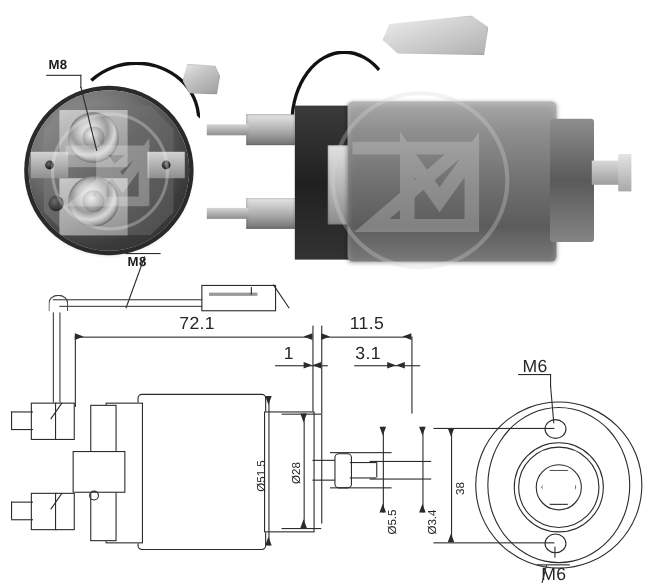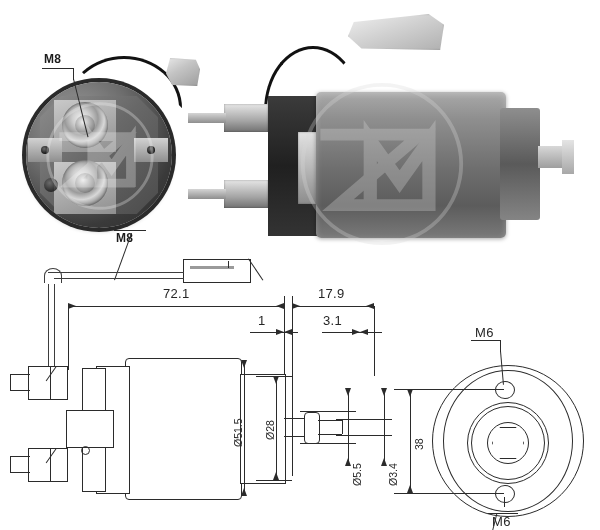--- a/index.html
+++ b/index.html
@@ -3,21 +3,21 @@
 <meta charset="utf-8">
 <style>
   html,body{margin:0;padding:0;background:#ffffff;}
   body{
     width:600px;height:530px;position:relative;overflow:hidden;
     font-family:"Liberation Sans", sans-serif;
     color:#1a1a1a;
   }
   .stage{position:absolute;left:0;top:0;width:600px;height:530px;}
   .lbl{
-    position:absolute;font-size:13px;letter-spacing:.3px;color:#262626;
+    position:absolute;font-size:16px;letter-spacing:.3px;color:#262626;
     white-space:nowrap;line-height:1;
   }
   .lbl-ph{ 
     font-size:12px;color:#1c1c1c;font-weight:700;
   }
   .vlbl{
     position:absolute;font-size:10.5px;color:#262626;white-space:nowrap;
     transform:rotate(-90deg);transform-origin:left top;line-height:1;
   }
 
@@ -225,21 +225,21 @@
     <div class="arrowL" style="left:276px;top:53px;"></div>
     <div class="ln vln" style="left:68px;top:56px;height:64px;"></div>
     <div class="ln vln" style="left:284px;top:46px;height:180px;"></div>
 
     <span class="lbl" style="left:258px;top:64px;">1</span>
     <div class="ln hln" style="left:250px;top:82px;width:48px;"></div>
     <div class="arrowR" style="left:276px;top:79px;"></div>
     <div class="arrowL" style="left:284px;top:79px;"></div>
     <div class="ln vln" style="left:292px;top:46px;height:180px;"></div>
 
-    <span class="lbl" style="left:318px;top:37px;">17.9</span>
+    <span class="lbl" style="left:318px;top:37px;">11.5</span>
     <div class="ln hln" style="left:292px;top:56px;width:82px;"></div>
     <div class="arrowR" style="left:292px;top:53px;"></div>
     <div class="arrowL" style="left:366px;top:53px;"></div>
     <div class="ln vln" style="left:374px;top:56px;height:70px;"></div>
 
     <span class="lbl" style="left:323px;top:64px;text-align:right;">3.1</span>
     <div class="ln hln" style="left:322px;top:82px;width:60px;"></div>
     <div class="arrowR" style="left:352px;top:79px;"></div>
     <div class="arrowL" style="left:360px;top:79px;"></div>
 

